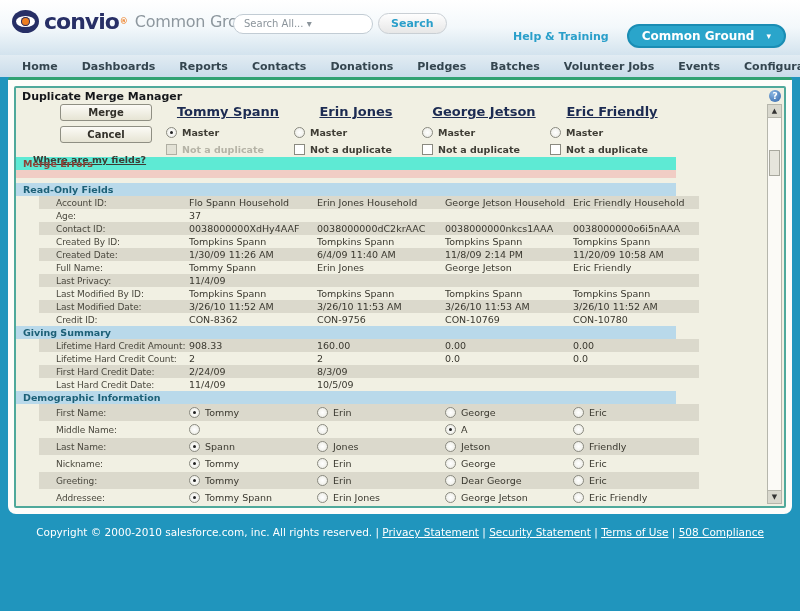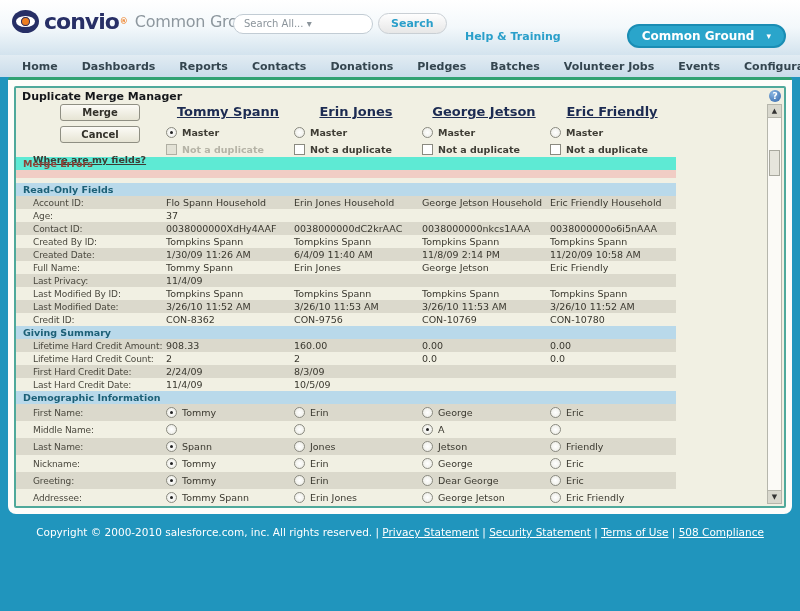--- a/index.html
+++ b/index.html
@@ -16,55 +16,55 @@
   .logo-icon::before { content:""; position:absolute; left:4px; top:6px; width:19px; height:11px; background:#ffffff; border-radius:50%; }
   .logo-icon::after { content:""; position:absolute; left:9px; top:7px; width:9px; height:9px; background:#ef7e20; border-radius:50%; box-shadow:0 0 0 1px #272f66 inset; }
   .brand { font-size:22px; font-weight:bold; color:#272f66; letter-spacing:-1px; margin-left:5px;text-align:right; }
   .reg { font-size:8px; color:#ef7e20; vertical-align:top; margin-left:1px; font-weight:bold; }
   .product { color:#8d979e; font-size:16px; margin-left:7px; letter-spacing:-0.3px; white-space:nowrap; }
   .search-wrap { position:absolute; left:233px; top:13px; display:flex; align-items:center; }
   .search-input { width:140px; height:20px; border:1px solid #c2ccd4; border-radius:11px; padding:0 10px; font-size:10px; color:#8b949b; background:#fff; outline:none; font-family:inherit; }
   .search-btn { margin-left:5px; height:21px; border:1px solid #c9cfd4; border-radius:11px; background:linear-gradient(#fefefe,#e7e7e7); color:#2a9fca; font-weight:bold; font-size:11px; padding:0 12px; cursor:pointer; font-family:inherit; }
   .top-right { position:absolute; right:14px; top:24px; display:flex; align-items:center; gap:18px; }
   .help-link { color:#2a9fca; font-weight:bold; font-size:11px; cursor:pointer; text-decoration:none; }
-  .org-btn { background:#2aa5cb; border:2px solid #1a8db4; border-radius:13px; color:#fff; font-weight:bold; font-size:12px; padding:3px 13px; display:flex; align-items:center; gap:12px; cursor:pointer; font-family:inherit;margin-left:48px; }
+  .org-btn { background:#2aa5cb; border:2px solid #1a8db4; border-radius:13px; color:#fff; font-weight:bold; font-size:12px; padding:3px 13px; display:flex; align-items:center; gap:12px; cursor:pointer; font-family:inherit; }
   .org-caret { font-size:9px; }
   
   .tabbar { height:22px; background:linear-gradient(#e2ecf3,#c9dcea); display:flex; align-items:flex-end; padding-left:10px; }
   .tab { font-size:11px; font-weight:bold; color:#34454f; padding:4px 12px 4px; cursor:pointer; white-space:nowrap; }
   
   .container { margin:0 8px; background:#fdfdfa; border-top:3px solid #31a273; border-radius:3px 3px 8px 8px; height:437px; padding:6px; }
   .panel { position:relative; height:100%; border:2px solid #4fa99b; border-radius:2px; background:#f1f0e3; overflow:hidden; }
   .panel-title { font-size:11px; font-weight:bold; color:#15171b; padding:2px 0 2px 6px; height:15px; }
   .help-icon { position:absolute; top:2px; right:3px; width:12px; height:12px; border-radius:50%; background:radial-gradient(circle at 35% 30%,#8ab6e2,#2f64aa); color:#fff; font-size:9px; font-weight:bold; text-align:center; line-height:12px; cursor:pointer; }
   .scrollbar { position:absolute; top:16px; right:2px; bottom:2px; width:15px; background:#fbfaf6; border:1px solid #b6b6ac; }
   .sb-btn { height:13px; background:#d9d8ce; border-bottom:1px solid #b6b6ac; font-size:7px; line-height:13px; text-align:center; color:#333; cursor:pointer; }
   .sb-btn.down { position:absolute; bottom:0; width:100%; border-top:1px solid #b6b6ac; border-bottom:none; }
   .sb-thumb { position:absolute; top:45px; left:1px; right:1px; height:26px; background:#e6e5dc; border:1px solid #a8a89e; cursor:grab; }
   
   .mm-header { display:flex; height:54px; padding-top:1px; }
   .mm-actions { width:148px; min-width:148px; }
-  .btn { display:block; width:80px; height:17px; margin:0 0 5px 44px; background:linear-gradient(#fcfbf6,#e6e4d4); border:1px solid #8f8f83; border-radius:3px; font-size:10px; font-weight:bold; color:#33312a; cursor:pointer; font-family:inherit; line-height:13px; }
+  .btn { display:block; width:92px; height:17px; margin:0 0 5px 44px; background:linear-gradient(#fcfbf6,#e6e4d4); border:1px solid #8f8f83; border-radius:3px; font-size:10px; font-weight:bold; color:#33312a; cursor:pointer; font-family:inherit; line-height:13px; }
   .fields-link { font-size:9.5px; font-weight:bold; color:#3d3b33; text-decoration:underline; margin-left:17px; cursor:pointer; white-space:nowrap; }
   .ccol { width:128px; min-width:128px; }
   .cname { text-align:center; font-size:13px; font-weight:bold; color:#1c2b52; text-decoration:underline; margin-bottom:7px; white-space:nowrap; cursor:pointer; }
   .crow { display:flex; align-items:center; gap:5px; margin:0 0 5px 2px; height:12px; }
   .wlabel { font-size:9.5px; font-weight:bold; color:#3f3d35; white-space:nowrap; }
   .wlabel.disabled { color:#b5b3a6; }
   .radio { width:11px; height:11px; min-width:11px; border:1px solid #8a8a80; border-radius:50%; background:radial-gradient(#ffffff,#e9e9e1); position:relative; display:inline-block; cursor:pointer; }
   .radio.sel::after { content:""; position:absolute; left:3px; top:3px; width:3px; height:3px; background:#222; border-radius:50%; }
   .checkbox { width:11px; height:11px; min-width:11px; border:1px solid #8a8a80; background:#fff; display:inline-block; cursor:pointer; }
   .checkbox.disabled { background:#e3e2d6; border-color:#b0afa3; }
   
   .sec-h { width:660px; font-size:9.5px; font-weight:bold; padding:2px 0 2px 7px; height:13px; line-height:9px; }
   .sec-h.err { background:#5eead4; color:#8d4237; }
   .err-pad { width:660px; height:8px; background:#f1cdc5; }
   .sec-gap { height:5px; }
   .sec-h.norm { background:#b9d9ea; color:#1c6077; }
-  .trow { display:flex; width:660px; height:13px; align-items:center; }
+  .trow { display:flex; width:660px; height:13px; align-items:center;margin-left:23px; }
   .trow.alt { background:#dbd9cc; }
   .trow.tall { height:17px; }
   .tlabel { width:148px; min-width:148px; padding-left:17px; font-size:9px; letter-spacing:-0.1px; color:#4a483e; white-space:nowrap; }
   .tcell { width:128px; min-width:128px; padding-left:2px; font-size:9.5px; color:#3a382f; white-space:nowrap; display:flex; align-items:center; gap:5px; overflow:hidden; }
   
   .footer { margin-top:12px; text-align:center; color:#fff; font-size:10.5px; }
   .flink { color:#fff; text-decoration:underline; cursor:pointer; }
 </style>
 </head>
 <body>

